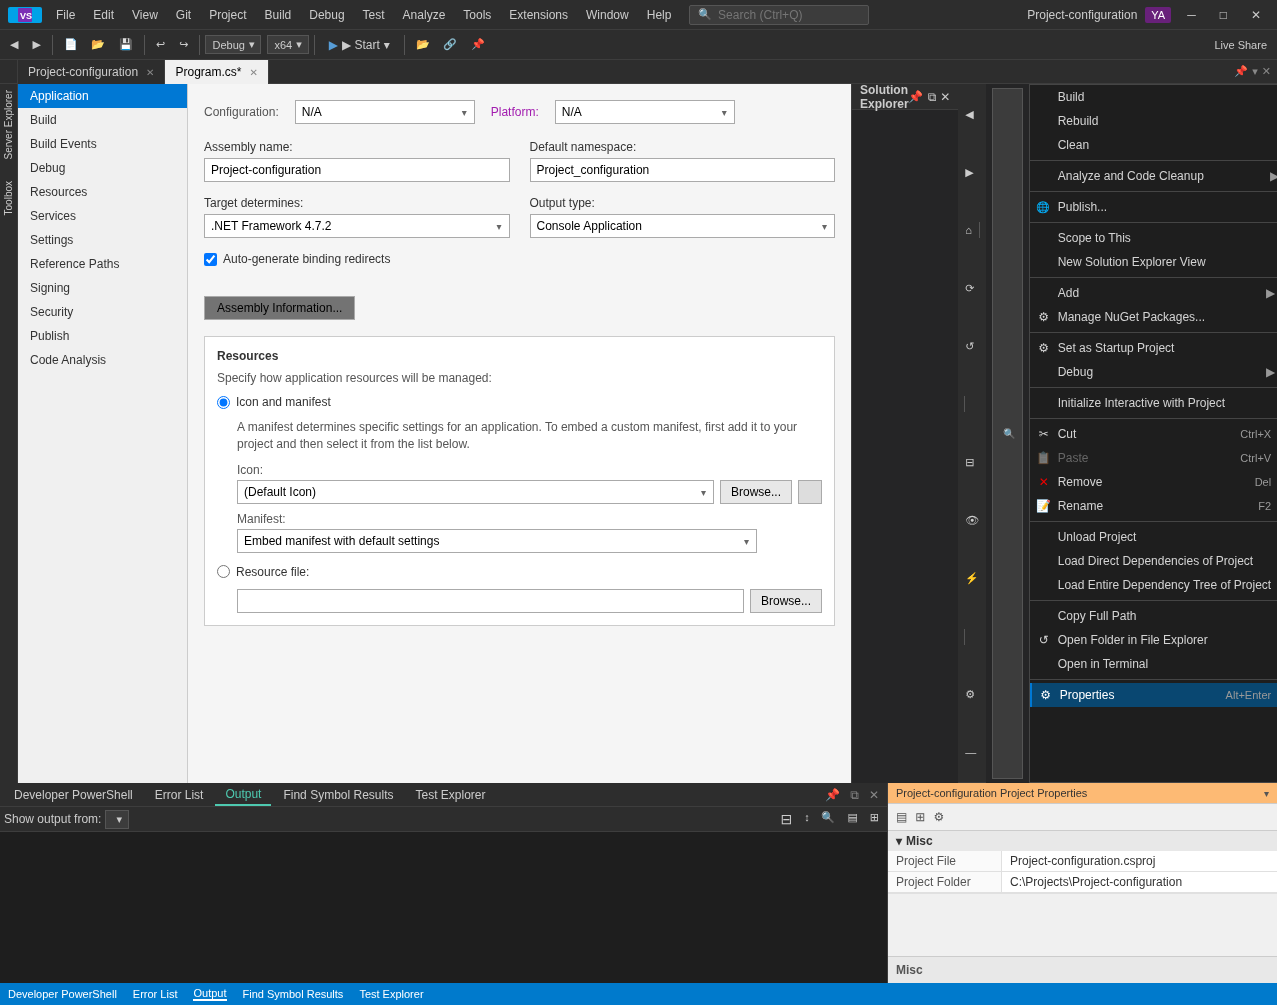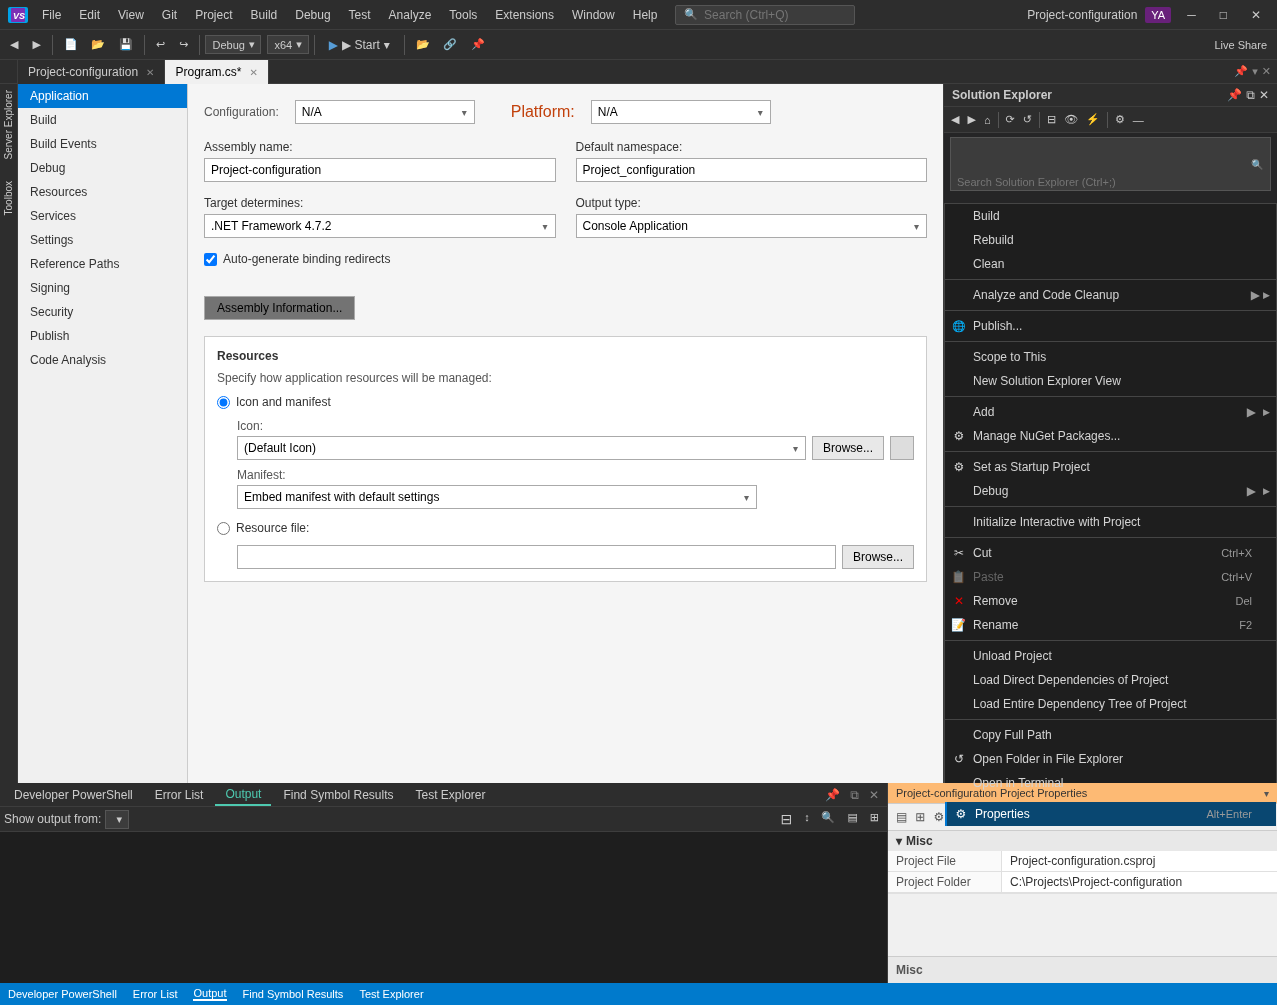--- a/index.html
+++ b/index.html
@@ -1,20 +1,20 @@
 <!DOCTYPE html>
 <html><head>
   <meta charset="utf-8">
   <style>
     * { margin: 0; padding: 0; box-sizing: border-box; }
     body { font-family: 'Segoe UI', sans-serif; font-size: 12px; background: #1e1e1e; color: #d4d4d4; width: 1277px; height: 1005px; overflow: hidden; }
 
     
     .title-bar { height: 30px; background: #2d2d2d; display: flex; align-items: center; padding: 0 8px; border-bottom: 1px solid #3d3d3d; }
-    .title-bar-icon { width: 20px; height: 16px; margin-right: 6px; background: #00a2e8; border-radius: 2px; display: flex; align-items: center; justify-content: center; font-size: 10px; color: white; font-weight: bold; font-style: italic; }
+    .title-bar-icon { width: 34px; height: 16px; margin-right: 6px; background: #00a2e8; border-radius: 2px; display: flex; align-items: center; justify-content: center; font-size: 10px; color: white; font-weight: bold; }
     .title-bar-menu { display: flex; gap: 2px; }
     .title-bar-menu span { padding: 4px 8px; color: #ccc; cursor: pointer; font-size: 12px; }
     .title-bar-search { margin-left: auto; display: flex; align-items: center; background: #3c3c3c; border: 1px solid #555; padding: 2px 8px; width: 180px; gap: 6px; border-radius: 2px; }
     .title-bar-search input { background: transparent; border: none; outline: none; color: #ccc; font-size: 12px; width: 120px; }
 
     
     .toolbar { height: 30px; background: #2d2d2d; display: flex; align-items: center; padding: 0 4px; gap: 2px; border-bottom: 1px solid #3d3d3d; }
     .toolbar-btn { padding: 3px 6px; color: #ccc; cursor: pointer; display: flex; align-items: center; gap: 3px; font-size: 11px; }
     .toolbar-separator { width: 1px; height: 20px; background: #555; margin: 0 3px; }
     .toolbar-dropdown { display: flex; align-items: center; border: 1px solid #555; background: #3c3c3c; padding: 2px 6px; font-size: 11px; color: #ccc; gap: 4px; cursor: pointer; }
@@ -55,21 +55,21 @@
     .icon-row { margin-left: 20px; margin-bottom: 8px; }
     .icon-label { font-size: 12px; color: #555; margin-bottom: 3px; }
     .icon-select-row { display: flex; gap: 6px; }
     .icon-select-wrap { flex: 1; position: relative; }
     .icon-select-wrap::after { content: '▾'; position: absolute; right: 8px; top: 50%; transform: translateY(-50%); pointer-events: none; color: #666; font-size: 10px; }
     .icon-select { width: 100%; border: 1px solid #aaa; padding: 4px 6px; font-size: 12px; background: white; color: #000; appearance: none; }
     .browse-btn { padding: 4px 10px; border: 1px solid #aaa; background: #e8e8e8; font-size: 12px; cursor: pointer; color: #000; }
     .icon-preview { width: 24px; height: 24px; border: 1px solid #aaa; background: #ddd; }
 
     
-    .solution-explorer { width: 334px; background: #252526; display: flex; flex-direction: column; border-left: 1px solid #3d3d3d; }
+    .solution-explorer { width: 426px; background: #252526; display: flex; flex-direction: row; border-left: 1px solid #3d3d3d; }
     .se-header { background: #2d2d2d; padding: 4px 8px; display: flex; align-items: center; justify-content: space-between; border-bottom: 1px solid #3d3d3d; height: 26px; }
     .se-title { color: #ccc; font-size: 12px; font-weight: bold; }
     .se-header-icons { display: flex; gap: 4px; }
     .se-header-icon { color: #ccc; cursor: pointer; font-size: 12px; }
     .se-toolbar { background: #2d2d2d; display: flex; align-items: center; gap: 2px; padding: 2px 4px; border-bottom: 1px solid #3d3d3d; flex-wrap: wrap; min-height: 26px; }
     .se-toolbar-btn { color: #ccc; cursor: pointer; padding: 2px 3px; font-size: 11px; }
     .se-search { display: flex; align-items: center; background: #3c3c3c; border: 1px solid #555; margin: 4px 6px; padding: 2px 6px; gap: 4px; }
     .se-search input { background: transparent; border: none; outline: none; color: #ccc; font-size: 12px; flex: 1; }
 
     
@@ -224,21 +224,21 @@
 
   <div class="props-content flex-1">
 
     <div class="config-row">
       <span style="font-size:12px;color:#555;">Configuration:</span>
       <div class="props-select-wrap" style="width:180px;">
         <select class="props-select">
           <option>N/A</option>
         </select>
       </div>
-      <span style="font-size:16px;color:#c2410c;margin-left:20px;">Platform:</span>
+      <span style="font-size:12px;color:#a21caf;">Platform:</span>
       <div class="props-select-wrap" style="width:180px;">
         <select class="props-select">
           <option>N/A</option>
         </select>
       </div>
     </div>
 
     <div class="props-row">
       <div class="props-field">
         <div class="props-label">Assembly name:</div>
@@ -282,20 +282,21 @@
 
     <div class="resources-section">
       <div class="resources-title">Resources</div>
       <div class="resources-desc">Specify how application resources will be managed:</div>
 
       <div class="radio-row">
         <input type="radio" name="resource" checked="" id="iconmanifest" style="">
         <label for="iconmanifest" style="font-size:12px;color:#333;cursor:pointer;">Icon and manifest</label>
       </div>
 
+      <div class="radio-desc" style="font-size:12px;color:#555;margin-bottom:10px;margin-left:20px;line-height:1.4;">A manifest determines specific settings for an application. To embed a custom manifest, first add it to your project and then select it from the list below.</div>
 
       <div class="icon-row">
         <div class="icon-label">Icon:</div>
         <div class="icon-select-row">
           <div class="icon-select-wrap">
             <select class="icon-select">
               <option>(Default Icon)</option>
             </select>
           </div>
           <button class="browse-btn">Browse...</button>

